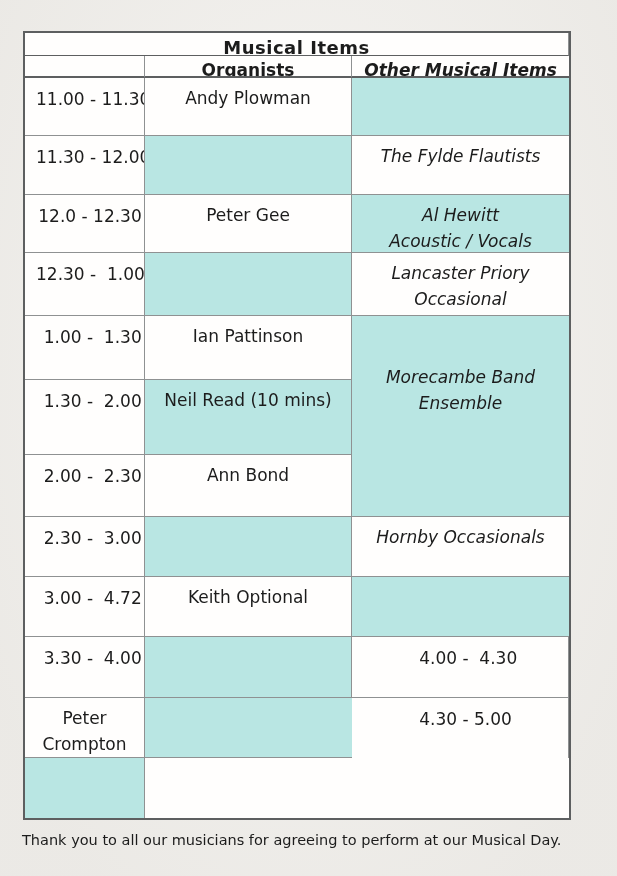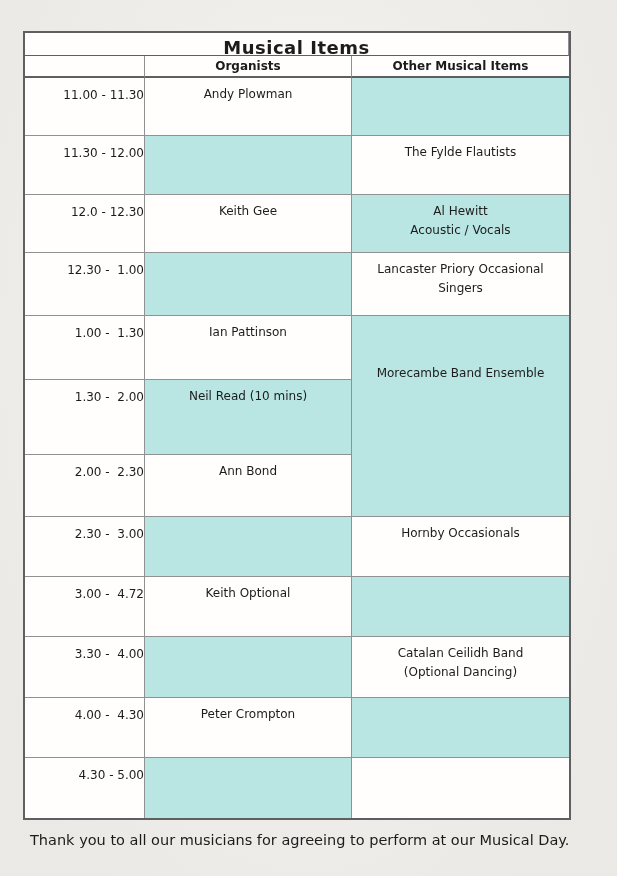--- a/index.html
+++ b/index.html
@@ -32,21 +32,21 @@
     width: 548px;
     background: #fffefd;
     border: 2px solid var(--line-dark);
     display: grid;
     grid-template-columns: 120px 207px 217px;
     grid-template-rows: 23px 22px 58px 59px 58px 63px 64px 75px 62px 60px 60px 61px 60px 60px;
   }
   .cell {
     border-right: 1px solid var(--line);
     border-bottom: 1px solid var(--line);
-    font-size: 12px;
+    font-size: 17px;
     line-height: 1.55;
     padding-top: 7px;
     text-align: center;
     white-space: pre-line;
     overflow: hidden;
   }
   .title-cell {
     grid-column: 1 / 4;
     border-bottom: 1px solid var(--line-dark);
     font-size: 18px;
@@ -54,36 +54,36 @@
     text-align: center;
     padding-top: 1px;
     letter-spacing: 0.5px;
   }
   .head {
     font-weight: bold;
     padding-top: 1px;
     border-bottom: 2px solid var(--line-dark);
   }
   .time {
-    text-align: right;
+    text-align: center;
     padding-left: 11px;
     padding-top: 8px;
     white-space: pre;
   }
   .teal { background: var(--teal); }
-  .no-r { border-right: none; }
+  .no-r { border-right: none; font-style: italic; }
   .no-b { border-bottom: none; }
   .merged {
     grid-column: 3;
     grid-row: 7 / span 3;
     padding-top: 48px;
   }
   .footer-note {
     position: absolute;
-    left: 30px;
+    left: 22px;
     top: 832px;
     font-size: 14.5px;
     white-space: nowrap;
   }
 </style>
 </head>
 <body>
 
 <div class="sheet">
 
@@ -97,21 +97,21 @@
 
     <div class="cell time">11.00 - 11.30</div>
     <div class="cell">Andy Plowman</div>
     <div class="cell no-r teal"></div>
 
     <div class="cell time">11.30 - 12.00</div>
     <div class="cell teal"></div>
     <div class="cell no-r">The Fylde Flautists</div>
 
     <div class="cell time">12.0 - 12.30</div>
-    <div class="cell">Keith Gee</div>
+    <div class="cell">Peter Gee</div>
     <div class="cell no-r teal">Al Hewitt
 Acoustic / Vocals</div>
 
     <div class="cell time">12.30 -  1.00</div>
     <div class="cell teal"></div>
     <div class="cell no-r">Lancaster Priory Occasional
 Singers</div>
 
     <div class="cell time"> 1.00 -  1.30</div>
     <div class="cell">Ian Pattinson</div>
@@ -126,22 +126,20 @@
     <div class="cell time"> 2.30 -  3.00</div>
     <div class="cell teal"></div>
     <div class="cell no-r">Hornby Occasionals</div>
 
     <div class="cell time"> 3.00 -  4.72</div>
     <div class="cell">Keith Optional</div>
     <div class="cell no-r teal"></div>
 
     <div class="cell time"> 3.30 -  4.00</div>
     <div class="cell teal"></div>
-    <div class="cell no-r">Catalan Ceilidh Band
-(Optional Dancing)</div>
 
     <div class="cell time"> 4.00 -  4.30</div>
     <div class="cell">Peter Crompton</div>
     <div class="cell no-r teal"></div>
 
     <div class="cell time no-b">4.30 - 5.00</div>
     <div class="cell teal no-b"></div>
 
   </div>
 

